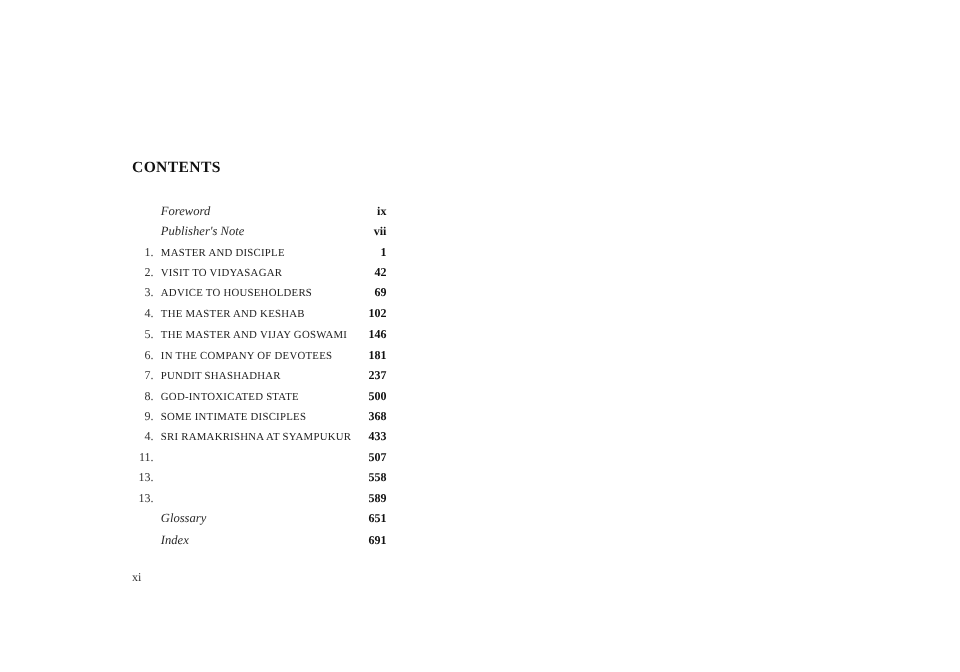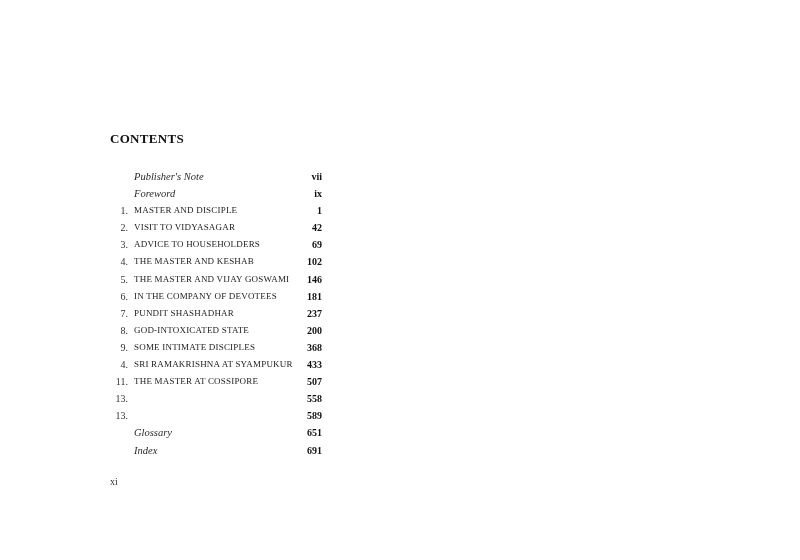--- a/index.html
+++ b/index.html
@@ -87,26 +87,26 @@
 </head>
 <body>
 
 <div class="page">
 
   <div class="title">CONTENTS</div>
 
   <div class="toc">
 
     <div class="row">
+      <span class="label italic">Foreword</span>
+      <span class="page-num">ix</span>
+    </div>
+    <div class="row">
       <span class="label italic">Publisher's Note</span>
       <span class="page-num">vii</span>
-    </div>
-    <div class="row">
-      <span class="label italic">Foreword</span>
-      <span class="page-num">ix</span>
     </div>
 
     <div class="row">
       <span class="num">1.</span>
       <span class="label">MASTER AND DISCIPLE</span>
       <span class="page-num">1</span>
     </div>
     <div class="row">
       <span class="num">2.</span>
       <span class="label">VISIT TO VIDYASAGAR</span>
@@ -133,35 +133,34 @@
       <span class="page-num">181</span>
     </div>
     <div class="row">
       <span class="num">7.</span>
       <span class="label">PUNDIT SHASHADHAR</span>
       <span class="page-num">237</span>
     </div>
     <div class="row">
       <span class="num">8.</span>
       <span class="label">GOD-INTOXICATED STATE</span>
-      <span class="page-num">200</span>
+      <span class="page-num">500</span>
     </div>
     <div class="row">
       <span class="num">9.</span>
       <span class="label">SOME INTIMATE DISCIPLES</span>
       <span class="page-num">368</span>
     </div>
     <div class="row">
       <span class="num">4.</span>
       <span class="label">SRI RAMAKRISHNA AT SYAMPUKUR</span>
       <span class="page-num">433</span>
     </div>
     <div class="row">
       <span class="num">11.</span>
-      <span class="label">THE MASTER AT COSSIPORE</span>
       <span class="page-num">507</span>
     </div>
     <div class="row">
       <span class="num">13.</span>
       <span class="page-num">558</span>
     </div>
     <div class="row">
       <span class="num">13.</span>
       <span class="page-num">589</span>
     </div>

